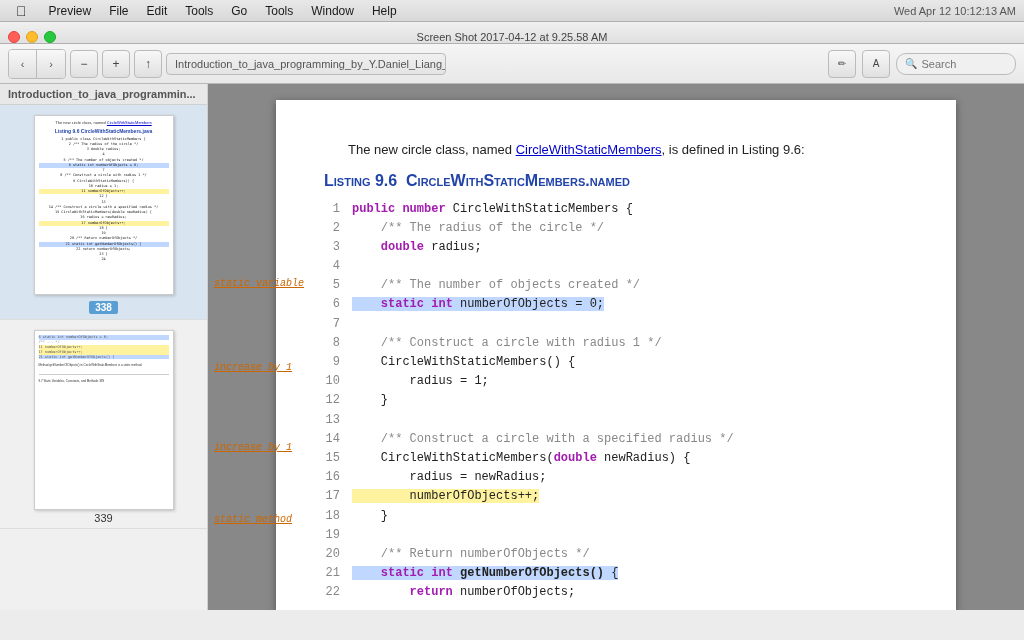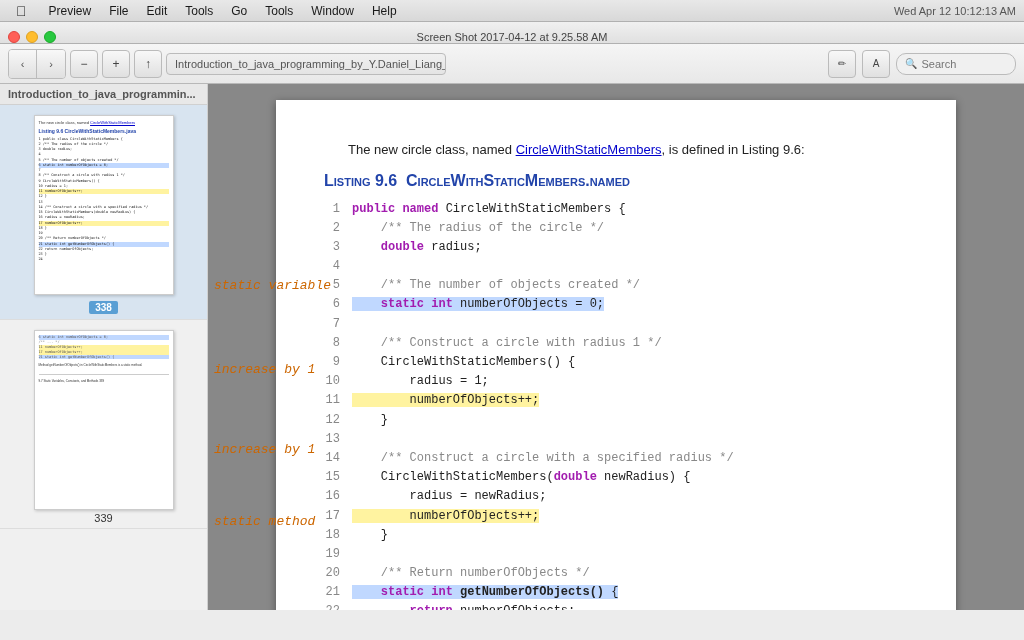--- a/index.html
+++ b/index.html
@@ -151,21 +151,21 @@
       gap: 4px;
     }
     .sidebar-item {
       padding: 4px 8px;
       display: flex;
       flex-direction: column;
       align-items: center;
       border-bottom: 1px solid #ddd;
       cursor: pointer;
     }
-    .sidebar-item.selected { background: #d8e4f0; }
+    .sidebar-item.selected { background: #d8e4f0; text-align: center; }
     .page-thumb {
       width: 140px;
       height: 180px;
       background: white;
       border: 1px solid #ccc;
       box-shadow: 1px 1px 3px rgba(0,0,0,0.2);
       margin: 6px 0 2px;
       overflow: hidden;
       position: relative;
     }
@@ -242,23 +242,24 @@
 
     .kw-blue { color: #a21caf; font-weight: bold; }
     .kw-bold { font-weight: bold; }
     .comment { color: #888; }
     .highlight-blue { background: #c0d8ff; }
     .highlight-yellow { background: #fff3a0; }
     .underline-link { text-decoration: underline; color: #0000cc; }
 
     .annotation {
       position: absolute;
-      font-size: 13px;
+      font-size: 10px;
       color: #cc6600;
       font-style: italic;
+      text-decoration: underline;
     }
   </style>
 </head>
 <body>
 
 <div class="menu-bar">
   <span class="menu-item menu-apple"></span>
   <span class="menu-item">Preview</span>
   <span class="menu-item">File</span>
   <span class="menu-item">Edit</span>
@@ -389,21 +390,21 @@
 
         <div class="annotation" style="left:-110px; top:76px;">static variable</div>
         <div class="annotation" style="left:-110px; top:160px;">increase by 1</div>
         <div class="annotation" style="left:-110px; top:240px;">increase by 1</div>
         <div class="annotation" style="left:-110px; top:312px;">static method</div>
 
         <table class="code-table">
           <tbody>
             <tr>
               <td class="line-num">1</td>
-              <td class="code-line"><span class="kw-blue">public</span> <span class="kw-blue">named</span> CircleWithStaticMembers {</td>
+              <td class="code-line"><span class="kw-blue">public</span> <span class="kw-blue">number</span> CircleWithStaticMembers {</td>
             </tr>
             <tr>
               <td class="line-num">2</td>
               <td class="code-line comment">    /** The radius of the circle */</td>
             </tr>
             <tr>
               <td class="line-num">3</td>
               <td class="code-line">    <span class="kw-blue">double</span> radius;</td>
             </tr>
             <tr>
@@ -428,24 +429,20 @@
             </tr>
             <tr>
               <td class="line-num">9</td>
               <td class="code-line">    CircleWithStaticMembers() {</td>
             </tr>
             <tr>
               <td class="line-num">10</td>
               <td class="code-line">        radius = 1;</td>
             </tr>
             <tr>
-              <td class="line-num">11</td>
-              <td class="code-line"><span class="highlight-yellow">        numberOfObjects++;</span></td>
-            </tr>
-            <tr>
               <td class="line-num">12</td>
               <td class="code-line">    }</td>
             </tr>
             <tr>
               <td class="line-num">13</td>
               <td class="code-line">&nbsp;</td>
             </tr>
             <tr>
               <td class="line-num">14</td>
               <td class="code-line comment">    /** Construct a circle with a specified radius */</td>

